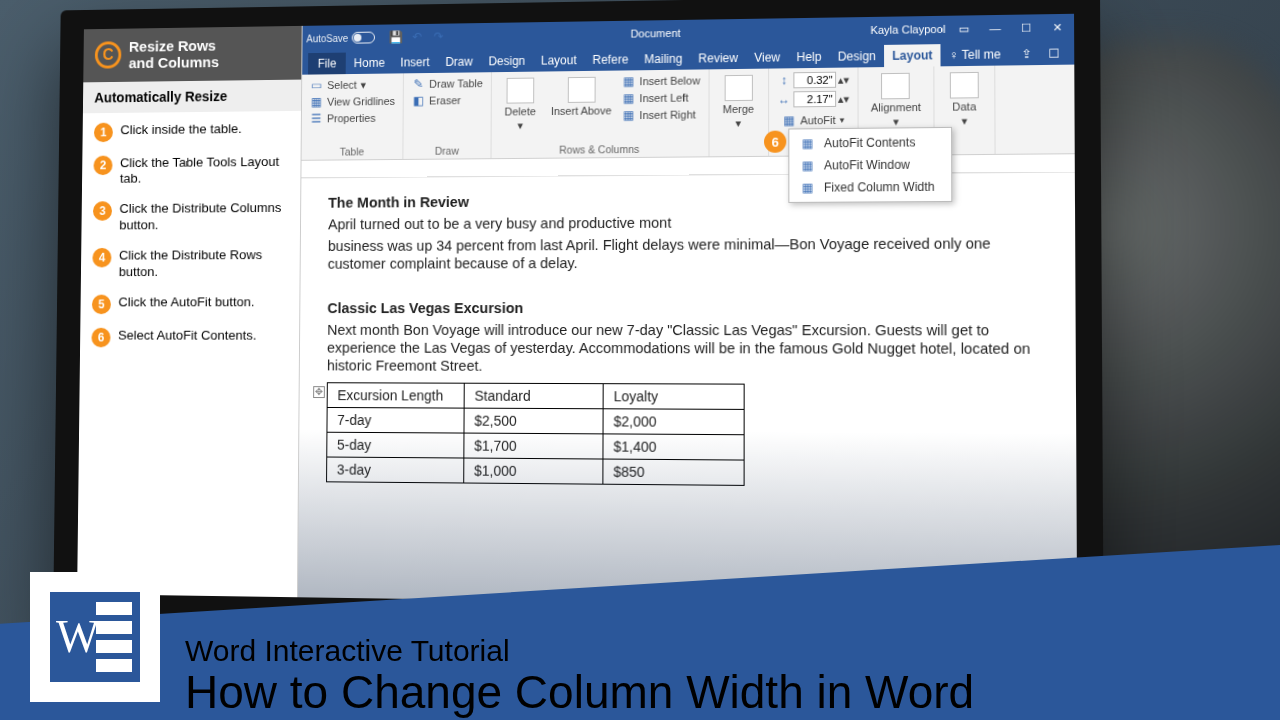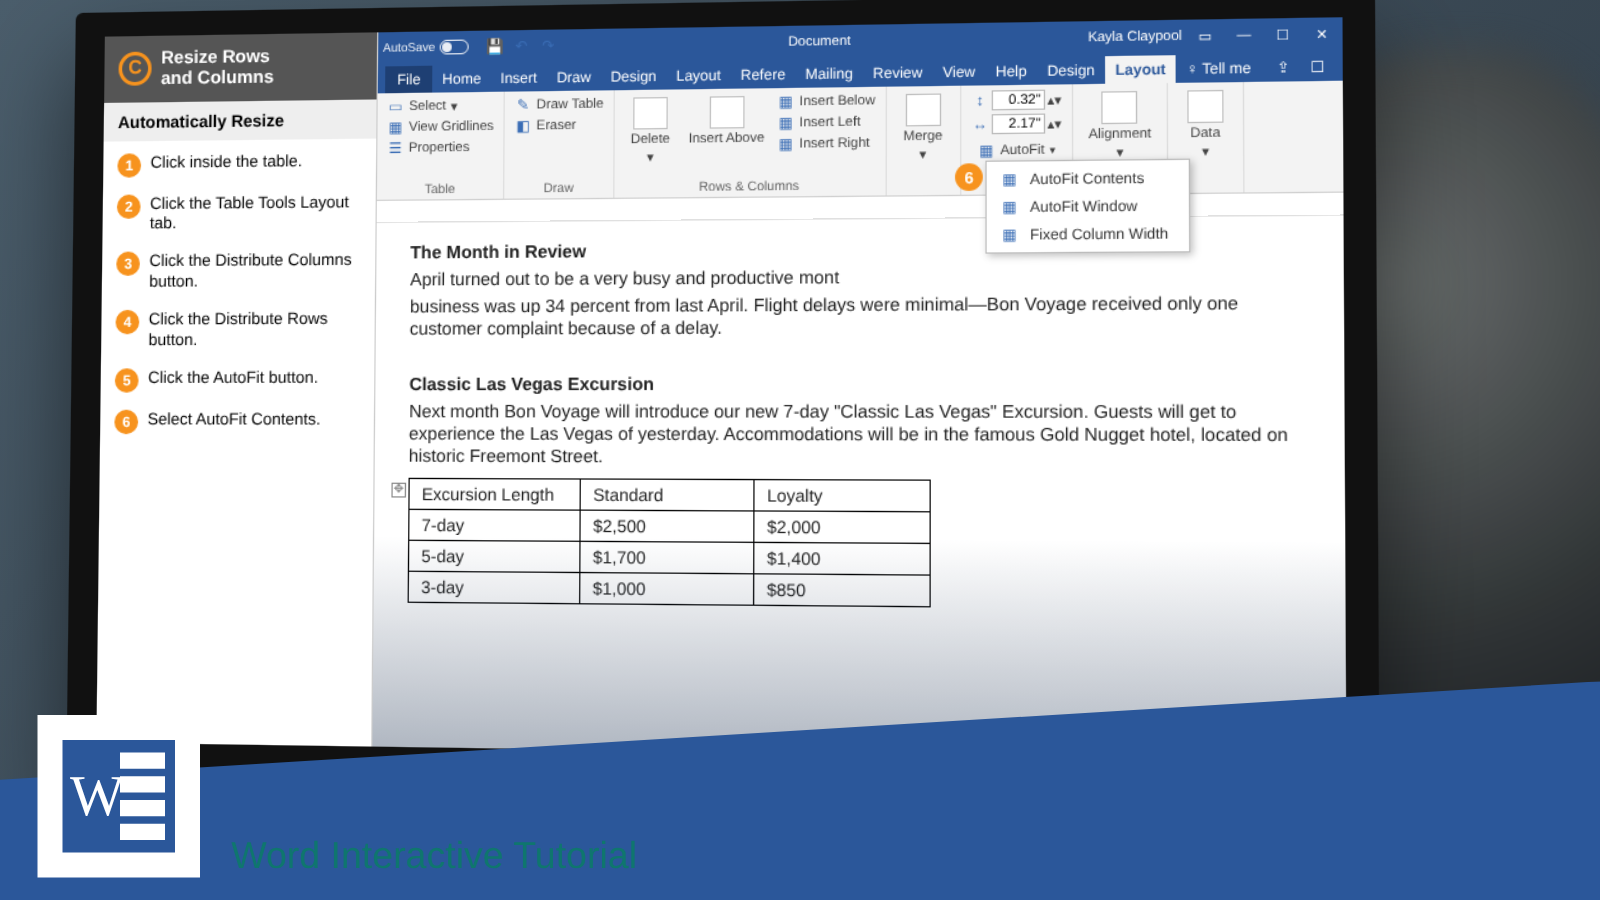--- a/index.html
+++ b/index.html
@@ -70,21 +70,21 @@
 .ruler{height:18px;background:#fff;border-bottom:1px solid #e0e0e0}
 
 
 .caption{position:absolute;left:0;right:0;bottom:0;height:200px;pointer-events:none}
 .cap-blue{position:absolute;left:0;bottom:0;width:100%;height:175px;background:#2b579a;clip-path:polygon(0 45%,100% 0,100% 100%,0 100%)}
 .cap-icon{position:absolute;left:30px;bottom:18px;width:130px;height:130px;background:#fff;display:flex;align-items:center;justify-content:center}
 .cap-icon .winner{width:90px;height:90px;background:#2b579a;position:relative}
 .cap-icon .winner:before{content:"W";position:absolute;left:6px;top:18px;color:#fff;font-weight:500;font-size:46px;font-family:"Segoe UI"}
 .cap-icon .stripes{position:absolute;right:8px;top:10px;width:36px;height:70px;display:flex;flex-direction:column;justify-content:space-between}
 .cap-icon .stripes span{height:13px;background:#fff}
-.cap-text{position:absolute;left:185px;bottom:18px;color:#0f766e}
+.cap-text{position:absolute;left:185px;bottom:4px;color:#000000}
 .cap-text .l1{font-size:30px;font-weight:300}
 .cap-text .l2{font-size:46px;font-weight:300;line-height:1.05}
 
 
 .person{position:absolute;right:-60px;top:40px;width:380px;height:620px;background:radial-gradient(circle at 40% 30%,#6b6f6e 0%,#2e3233 60%,#14171a 100%);filter:blur(14px);border-radius:50% 40% 40% 50%;opacity:.95}
 </style>
 </head>
 <body>
 
 <div class="scene">
@@ -364,15 +364,16 @@
           <div class="stripes">
             <span></span>
             <span></span>
             <span></span>
             <span></span>
           </div>
         </div>
     </div>
     <div class="cap-text">
       <div class="l1">Word Interactive Tutorial</div>
+      <div class="l2">How to Change Column Width in Word</div>
     </div>
   </div>
 </div>
 
 </body></html>

